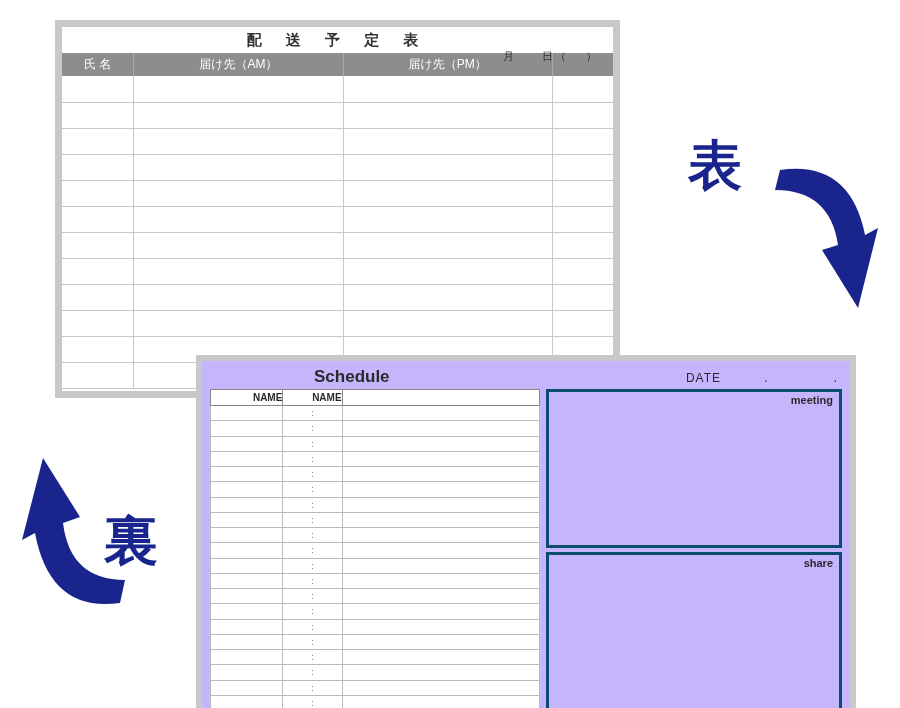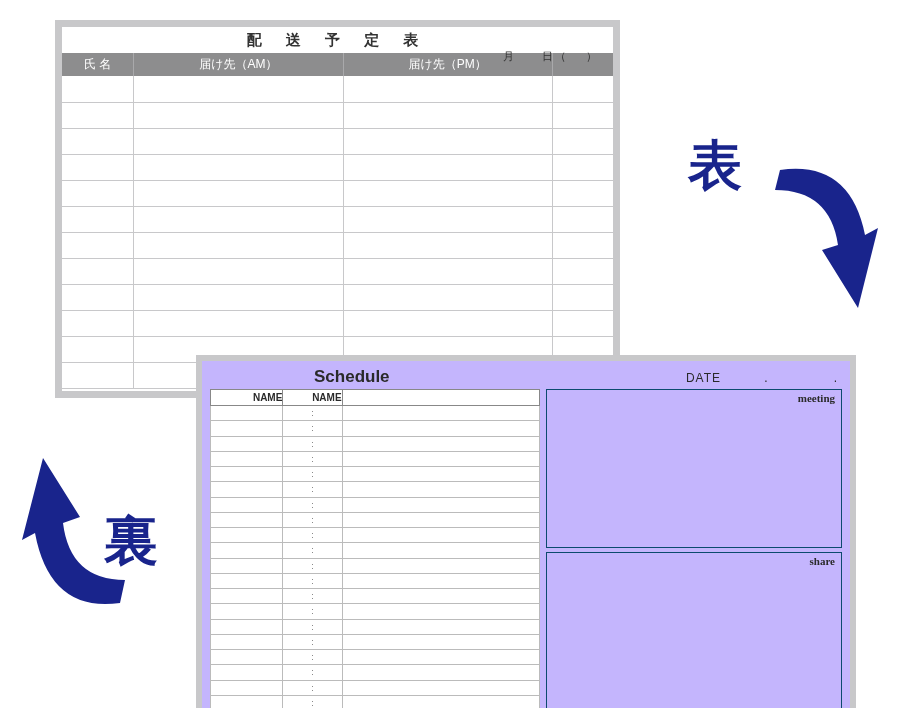--- a/index.html
+++ b/index.html
@@ -106,23 +106,22 @@
       height: 13px;
     }
     .board-yellow .right-panel {
       flex: 1;
       display: flex;
       flex-direction: column;
       gap: 4px;
     }
     .board-yellow .right-section {
       flex: 1;
-      border: 1px solid #0c4a6e;
+      border: 3px solid #0c4a6e;
       position: relative;
-      font-family: Liberation Serif, serif;
     }
     .board-yellow .right-section .label {
       position: absolute;
       top: 2px; right: 6px;
       font-size: 11px;
       font-weight: bold;
       color: #2a2a2a;
     }
     
     .badge-front {

